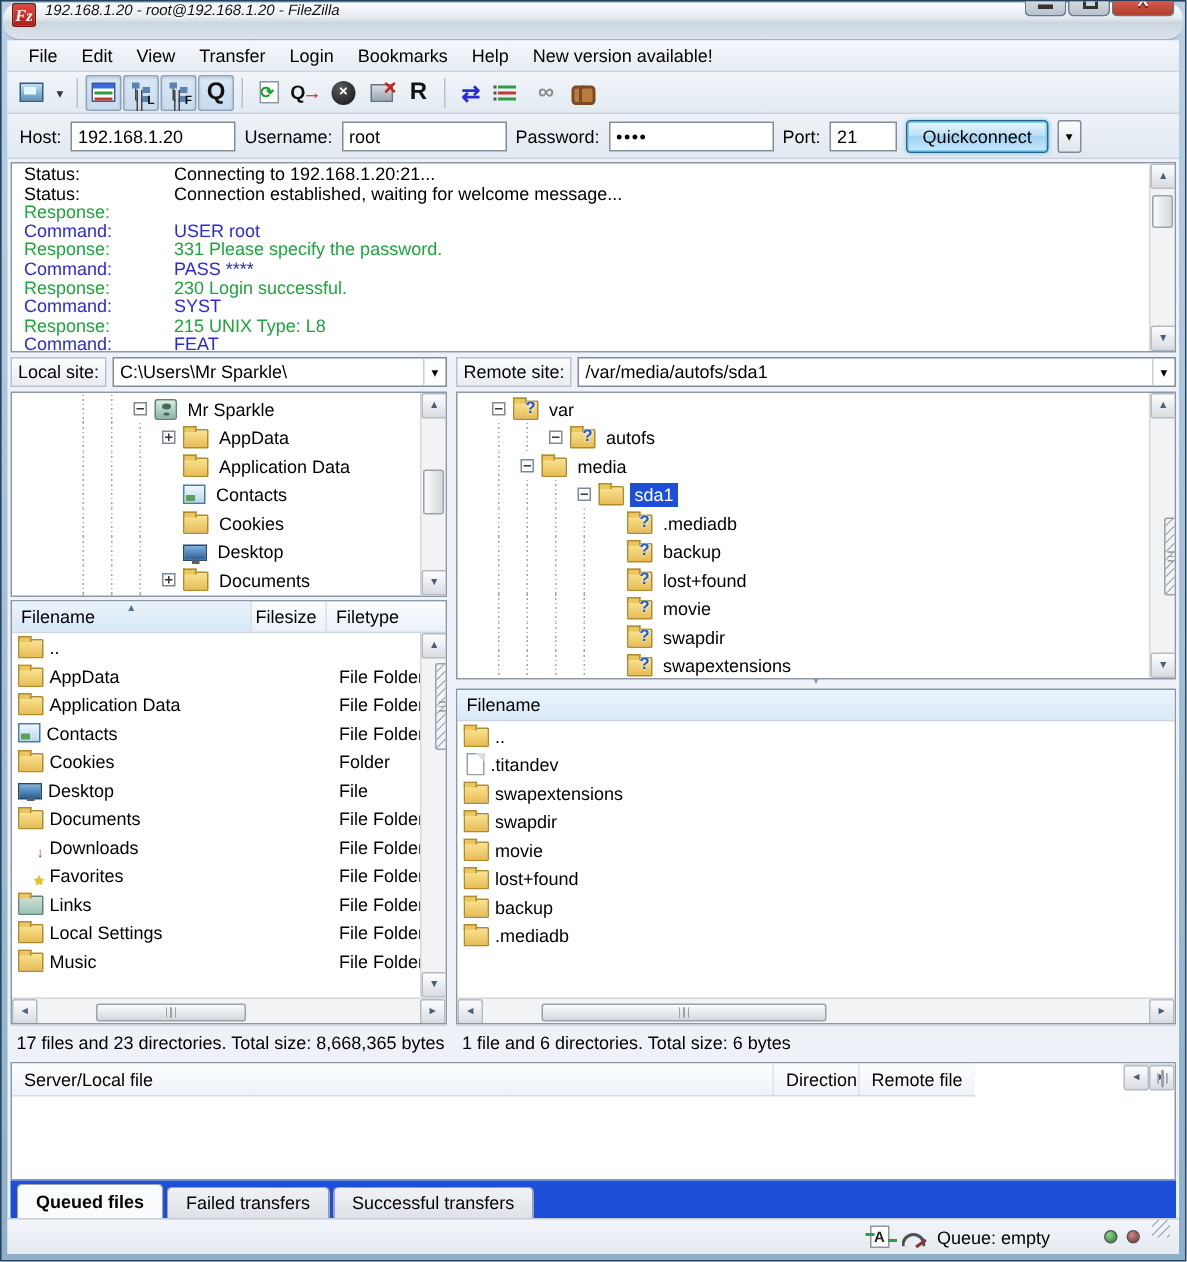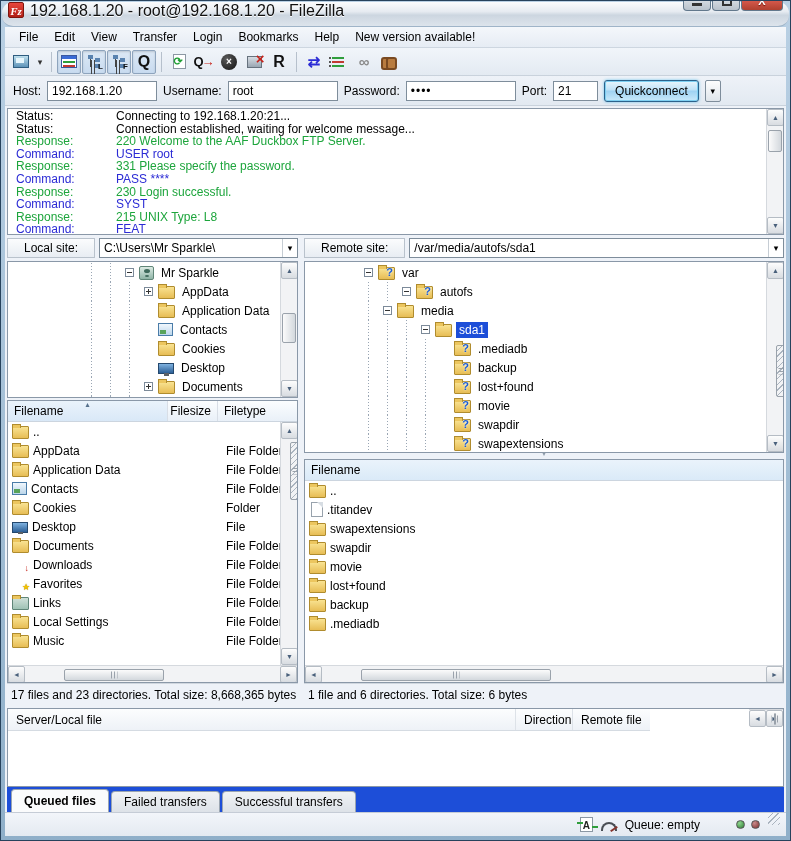--- a/index.html
+++ b/index.html
@@ -5,21 +5,21 @@
   * { box-sizing:border-box; margin:0; padding:0; }
   html,body { width:791px; height:841px; }
   body { font-family:"Liberation Sans", sans-serif; font-size:12px; color:#000; background:#6d8fae; }
 
   
   .win { position:relative; width:791px; height:841px; background:linear-gradient(180deg,#b9d0e4,#8fafc9); border:1px solid #27425c; overflow:hidden; }
   .titlebar { position:absolute; top:1px; left:1px; right:1px; height:25px;
     background:linear-gradient(180deg,#fbfcfd 0%,#e6ebf1 40%,#ccd6e0 55%,#dde4ec 100%);
     display:flex; align-items:flex-start; padding:0 6px; border-bottom:1px solid #9fb4c8;border-radius:11px; }
   .fzlogo { width:16px; height:16px; background:linear-gradient(180deg,#e8463c,#b01f16); color:#fff; font:bold 11px/16px "Liberation Serif",serif; text-align:center; border:1px solid #7e150e; border-radius:2px; margin-right:6px; font-style:italic; }
-  .title { flex:1; font-size:16px; color:#111; text-shadow:0 1px 0 #fff; white-space:nowrap; overflow:hidden; }
+  .title { flex:1; font-size:10px; color:#111; text-shadow:0 1px 0 #fff; white-space:nowrap; overflow:hidden;font-style:italic; }
   .winbtns { display:flex; gap:1px; margin-top:-8px; }
   .wb { width:28px; height:17px; border:1px solid #5f7archive; border:1px solid #62788c; border-top:none; background:linear-gradient(180deg,#fdfdfd,#cfd6dd 50%,#b8c2cc); border-radius:0 0 4px 4px; position:relative; }
   .wb.close { width:42px; background:linear-gradient(180deg,#eda79a,#d4584a 45%,#b0402f); }
   .wb .g-min { position:absolute; left:8px; bottom:4px; width:10px; height:3px; background:#333; }
   .wb .g-max { position:absolute; left:9px; top:4px; width:10px; height:8px; border:2px solid #333; }
   .wb .g-x { position:absolute; left:0; top:0; right:0; bottom:0; color:#fff; font:bold 11px/15px "Liberation Sans",sans-serif; text-align:center; text-shadow:0 1px 1px #6d1407; }
   .wb .g-x::after { content:"X"; }
   .client { position:absolute; top:26px; left:4px; right:4px; bottom:4px; background:#eef2f8; display:flex; flex-direction:column; }
 
   
@@ -87,30 +87,30 @@
   .sthumb.grip::after { content:""; position:absolute; left:50%; top:50%; transform:translate(-50%,-50%); width:7px; height:7px; background:repeating-linear-gradient(180deg,#9aa2ab 0 1px,transparent 1px 3px); }
   .hscroll .sthumb.grip::after { width:7px; height:7px; background:repeating-linear-gradient(90deg,#9aa2ab 0 1px,transparent 1px 3px); }
 
   
   .main { flex:1; display:flex; padding:2px; gap:0; min-height:0; }
   .pane { display:flex; flex-direction:column; min-width:0; }
   .pane.left { width:291px; flex:none; }
   .vsplit { width:6px; flex:none; }
   .pane.right { flex:1; }
   .sitebar { height:24px; display:flex; align-items:center; gap:4px; flex:none; padding-bottom:2px; }
-  .sitelabel { white-space:nowrap; padding:2px 16px; border:1px solid #b9c2cc; background:linear-gradient(180deg,#fbfcfd,#e8edf3); }
+  .sitelabel { white-space:nowrap; padding:2px 4px; border:1px solid #b9c2cc; background:linear-gradient(180deg,#fbfcfd,#e8edf3); }
   .sitecombo { flex:1; height:20px; border:1px solid #7e8d9b; background:#fff; display:flex; align-items:center; min-width:0; }
   .sitecombo .val { flex:1; padding:0 4px; white-space:nowrap; overflow:hidden; }
   .sitecombo .cdd { width:15px; height:100%; display:flex; align-items:center; justify-content:center; border-left:1px solid #c6cdd4; }
   .sitecombo .cdd::after { content:"\25BE"; font-size:9px; }
   .box3d { border:1px solid #8a98a8; background:#fff; display:flex; overflow:hidden; }
   .treebox { flex:none; }
   .treebox.local { height:137px; }
   .treebox.remote { height:192px; }
-  .treebody { flex:1; overflow:hidden; padding-top:1px;margin-left:36px; }
+  .treebody { flex:1; overflow:hidden; padding-top:1px; }
   .trow { display:flex; align-items:center; height:19px; white-space:nowrap; }
   .gap { width:19px; height:19px; flex:none; }
   .gap.v::before { content:""; display:block; width:1px; height:19px; margin:0 auto; background:repeating-linear-gradient(180deg,#9aa6b4 0 1px,transparent 1px 3px); }
   .exp { width:19px; height:19px; flex:none; display:flex; align-items:center; justify-content:center; }
   .exp .bx { width:9px; height:9px; border:1px solid #7c8a99; background:#fff; position:relative; }
   .exp .bx::before, .exp.plus .bx::after { content:""; position:absolute; background:#333; }
   .exp .bx::before { left:1px; right:1px; top:3px; height:1px; }
   .exp.plus .bx::after { top:1px; bottom:1px; left:3px; width:1px; }
   .tlabel { padding:1px 3px; }
   .tlabel.sel { background:#1d4ed8; color:#fff; }
@@ -284,21 +284,20 @@
         <div class="logrow c-status">
             <span class="loglabel">Status:</span>
             <span>Connecting to 192.168.1.20:21...</span>
           </div>
         <div class="logrow c-status">
             <span class="loglabel">Status:</span>
             <span>Connection established, waiting for welcome message...</span>
           </div>
         <div class="logrow c-response">
             <span class="loglabel">Response:</span>
-            <span>220 Welcome to the AAF Duckbox FTP Server.</span>
           </div>
         <div class="logrow c-command">
             <span class="loglabel">Command:</span>
             <span>USER root</span>
           </div>
         <div class="logrow c-response">
             <span class="loglabel">Response:</span>
             <span>331 Please specify the password.</span>
           </div>
         <div class="logrow c-command">

